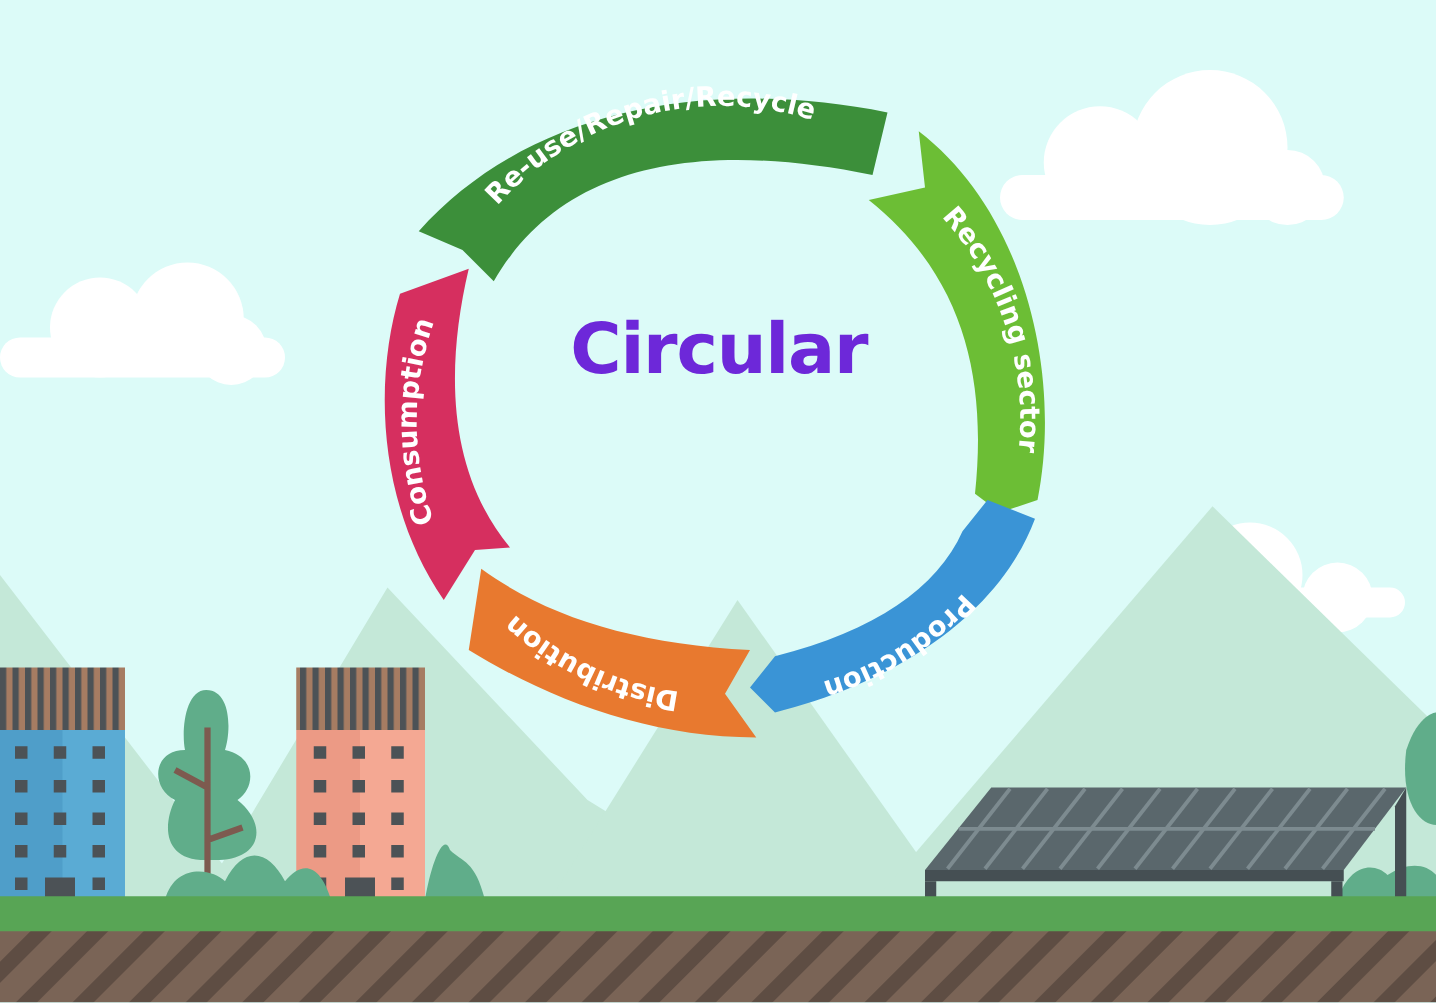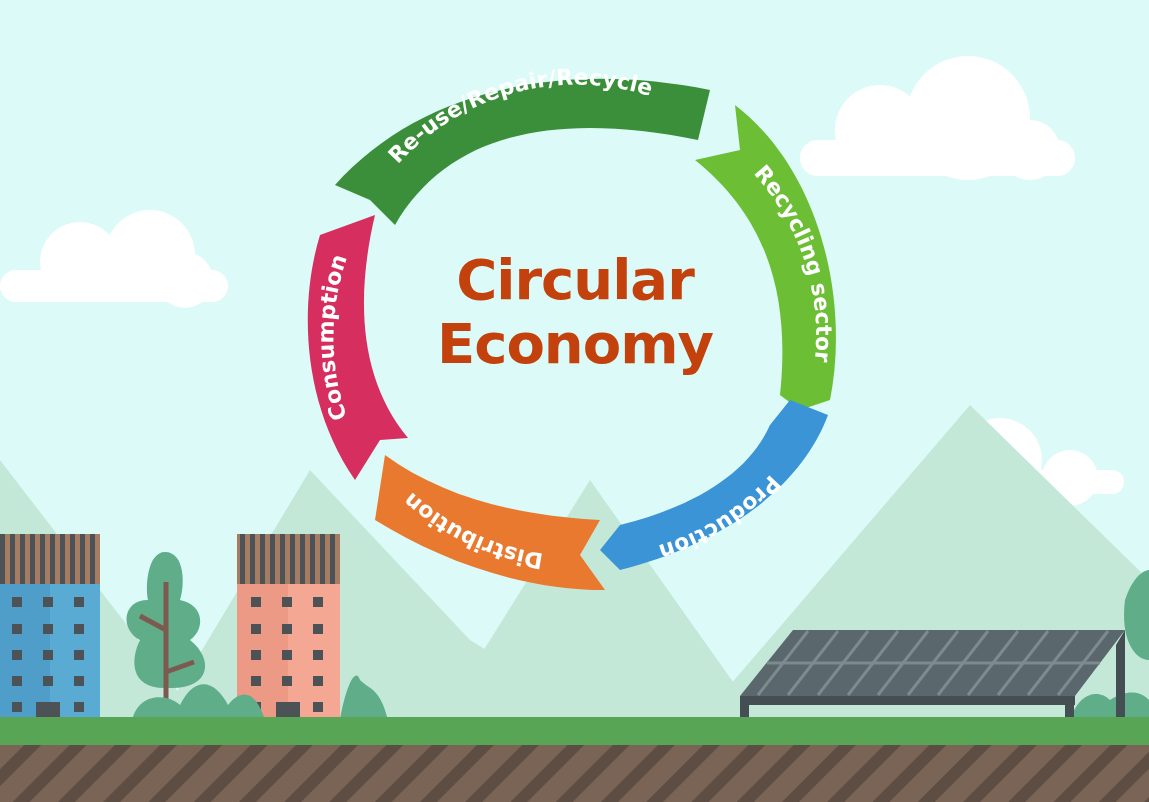--- a/index.html
+++ b/index.html
@@ -1,19 +1,19 @@
 <!DOCTYPE html>
 <html><head>
 <meta charset="utf-8">
 <style>
   html, body { margin:0; padding:0; }
   body { width:1149px; height:802px; overflow:hidden; background:#dcfbf8; font-family:"DejaVu Sans", sans-serif; }
   .stage { position:relative; width:1149px; height:802px; overflow:hidden; background:#dcfbf8; }
   svg.scene { position:absolute; left:0; top:0; }
-  .title { position:absolute; left:380px; top:248px; width:390px; text-align:center; color:#c2410c; font-family:"DejaVu Sans", sans-serif; font-weight:bold; font-size:56px; line-height:64px; letter-spacing:-1px; }
+  .title { position:absolute; left:380px; top:248px; width:390px; text-align:center; color:#6d28d9; font-family:"DejaVu Sans", sans-serif; font-weight:bold; font-size:56px; line-height:64px; letter-spacing:-1px; }
 </style>
 </head>
 <body>
 
 <div class="stage">
   <svg class="scene" width="1149" height="802" viewBox="0 0 1149 802">
     <defs>
       <pattern id="soil" width="32" height="32" patternUnits="userSpaceOnUse" patternTransform="rotate(45)">
         <rect width="32" height="32" fill="#7a6456"></rect>
         <rect width="12" height="32" fill="#5e4d43"></rect>
@@ -162,15 +162,14 @@
         <textPath href="#arc-dist" startOffset="50%" text-anchor="middle">Distribution</textPath>
       </text>
       <text font-family="DejaVu Sans, sans-serif" font-weight="bold" font-size="22" fill="#ffffff">
         <textPath href="#arc-cons" startOffset="50%" text-anchor="middle">Consumption</textPath>
       </text>
     </g>
   </svg>
 
   <div class="title">
     <div>Circular</div>
-    <div>Economy</div>
   </div>
 </div>
 
 </body></html>

